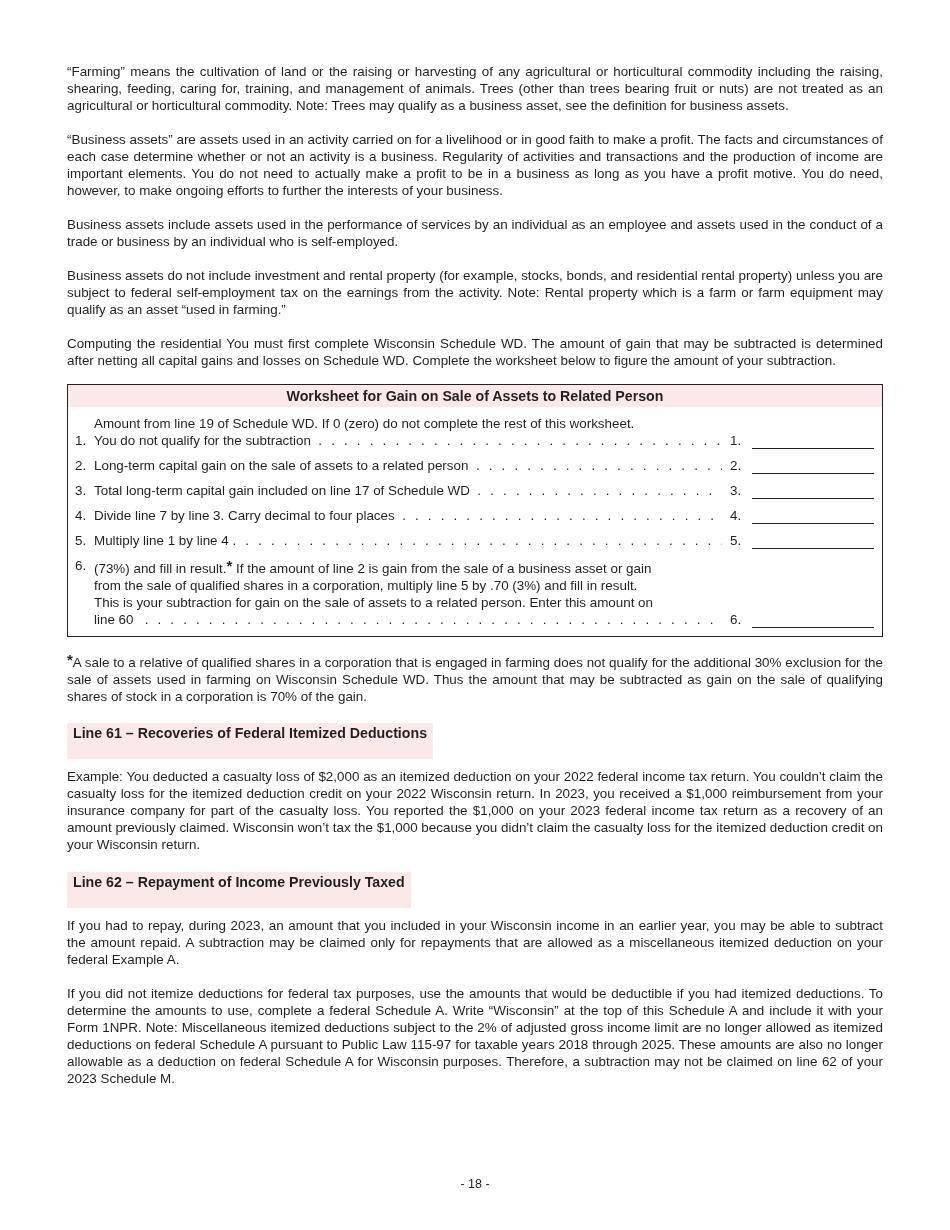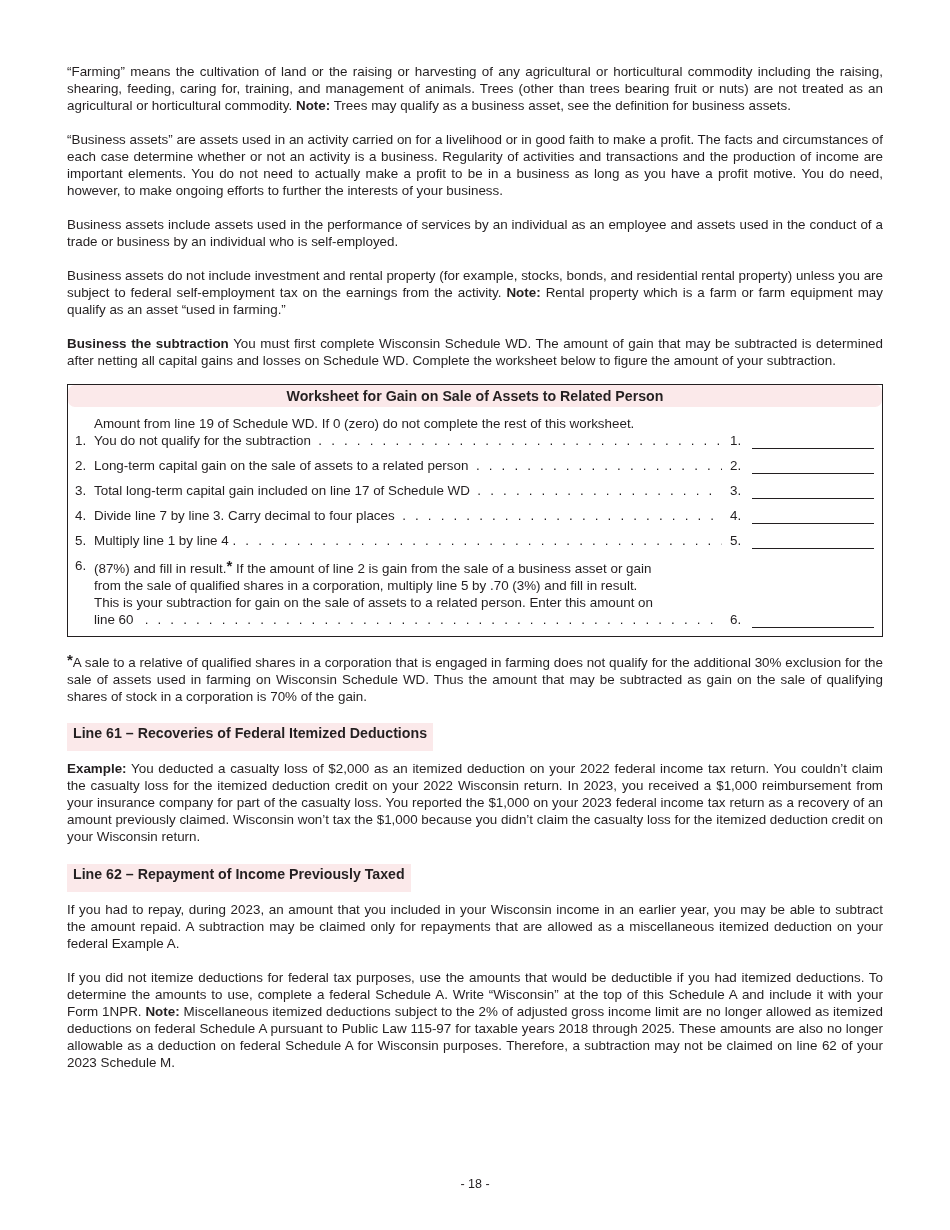--- a/index.html
+++ b/index.html
@@ -1,49 +1,49 @@
 <!DOCTYPE html>
 <html><head>
 <meta charset="utf-8">
 <style>
   html, body { margin: 0; padding: 0; background: #ffffff; }
   body { width: 950px; height: 1230px; position: relative; overflow: hidden;
          font-family: "Liberation Sans", sans-serif; color: #231f20; }
   .page { position: absolute; left: 67px; top: 63px; width: 816px; }
   p { margin: 0 0 17px 0; font-size: 13.4px; line-height: 17px; text-align: justify; }
-  b { font-weight: bold; }
+  b { font-weight: normal; }
   .ws { border: 1px solid #231f20; margin: 2px 0 14px 0; }
-  .ws-head { background: #fbe9ea; text-align: center; font-weight: bold; font-size: 14.2px; padding: 3px 0 3px 0; height: 16px; border-radius: 7px; }
+  .ws-head { background: #fbe9ea; text-align: center; font-weight: bold; font-size: 14.2px; padding: 3px 0 3px 0; height: 16px; }
   .ws-body { padding: 8px 8px 6px 7px; }
   .row { display: flex; align-items: flex-end; font-size: 13.4px; line-height: 17px; margin-bottom: 8px; }
   .row .num { width: 19px; flex: none; }
   .row .txt { flex: 1; overflow: hidden; white-space: nowrap; }
   .dots { letter-spacing: 2.7px; color: #231f20; }
   .row .ln { width: 22px; flex: none; text-align: left; padding-left: 8px; }
   .row .blank { width: 122px; flex: none; border-bottom: 1px solid #231f20; height: 15px; }
   .heading { display: inline-block; background: #fbe9ea; font-weight: bold; font-size: 14.2px;
-             padding: 2px 6px 10px 6px; margin: 0 0 9px 0; }
+             padding: 2px 6px 18px 6px; margin: 0 0 9px 0; }
   .foot { position: absolute; top: 1177px; left: 0; width: 950px; text-align: center; font-size: 12.5px; }
   .star { font-size: 15px; font-weight: bold; vertical-align: 2px; }
   .fill { display: block; }
 </style>
 </head>
 <body>
 
 <div class="page">
 
   <p><span>“Farming” means the cultivation of land or the raising or harvesting of any agricultural or horticultural commodity including the raising, shearing, feeding, caring for, training, and management of animals. Trees (other than trees bearing fruit or nuts) are not treated as an agricultural or horticultural commodity.</span> <b>Note:</b><span> Trees may qualify as a business asset, see the definition for business assets.</span></p>
 
   <p>“Business assets” are assets used in an activity carried on for a livelihood or in good faith to make a profit. The facts and circumstances of each case determine whether or not an activity is a business. Regularity of activities and transactions and the production of income are important elements. You do not need to actually make a profit to be in a business as long as you have a profit motive. You do need, however, to make ongoing efforts to further the interests of your business.</p>
 
   <p>Business assets include assets used in the performance of services by an individual as an employee and assets used in the conduct of a trade or business by an individual who is self-employed.</p>
 
   <p><span>Business assets do not include investment and rental property (for example, stocks, bonds, and residential rental property) unless you are subject to federal self-employment tax on the earnings from the activity.</span> <b>Note:</b><span> Rental property which is a farm or farm equipment may qualify as an asset “used in farming.”</span></p>
 
-  <p style="margin-bottom:15px"><b>Business the subtraction</b><span> You must first complete Wisconsin Schedule WD. The amount of gain that may be subtracted is determined after netting all capital gains and losses on Schedule WD. Complete the worksheet below to figure the amount of your subtraction.</span></p>
+  <p style="margin-bottom:15px"><b>Computing the residential</b><span> You must first complete Wisconsin Schedule WD. The amount of gain that may be subtracted is determined after netting all capital gains and losses on Schedule WD. Complete the worksheet below to figure the amount of your subtraction.</span></p>
 
   <div class="ws">
     <div class="ws-head">Worksheet for Gain on Sale of Assets to Related Person</div>
     <div class="ws-body">
 
       <div class="row">
         <span class="num">1.</span>
         <span class="txt">
           <span class="fill">Amount from line 19 of Schedule WD.  If 0 (zero) do not complete the rest of this worksheet.</span>
           <span>You do not qualify for the subtraction</span>&nbsp;&nbsp;<span class="dots">. . . . . . . . . . . . . . . . . . . . . . . . . . . . . . . . . . . . . . . . . . . . . . . . . . . . . . . . . . . . . . . . . . . . . . . . . . . . . . . . . . . . . . .</span>
@@ -76,21 +76,21 @@
       <div class="row">
         <span class="num">5.</span>
         <span class="txt"><span>Multiply line 1 by line 4</span> <span class="dots">. . . . . . . . . . . . . . . . . . . . . . . . . . . . . . . . . . . . . . . . . . . . . . . . . . . . . . . . . . . . . . . . . . . . . . . . . . . . . . . . . . . . . . .</span></span>
         <span class="ln">5.</span>
         <span class="blank"></span>
       </div>
 
       <div class="row" style="margin-bottom:2px">
         <span class="num" style="align-self:flex-start">6.</span>
         <span class="txt">
-          <span class="fill"><span>(87%) and fill in result.</span><span class="star">*</span><span> If the amount of line 2 is gain from the sale of a business asset or gain</span></span>
+          <span class="fill"><span>(73%) and fill in result.</span><span class="star">*</span><span> If the amount of line 2 is gain from the sale of a business asset or gain</span></span>
           <span class="fill">from the sale of qualified shares in a corporation, multiply line 5 by .70 (3%) and fill in result.</span>
           <span class="fill">This is your subtraction for gain on the sale of assets to a related person. Enter this amount on</span>
           <span>line 60</span>&nbsp;&nbsp;&nbsp;<span class="dots">. . . . . . . . . . . . . . . . . . . . . . . . . . . . . . . . . . . . . . . . . . . . . . . . . . . . . . . . . . . . . . . . . . . . . . . . . . . . . . . . . . . . . . .</span>
         </span>
         <span class="ln">6.</span>
         <span class="blank"></span>
       </div>
 
     </div>
   </div>

